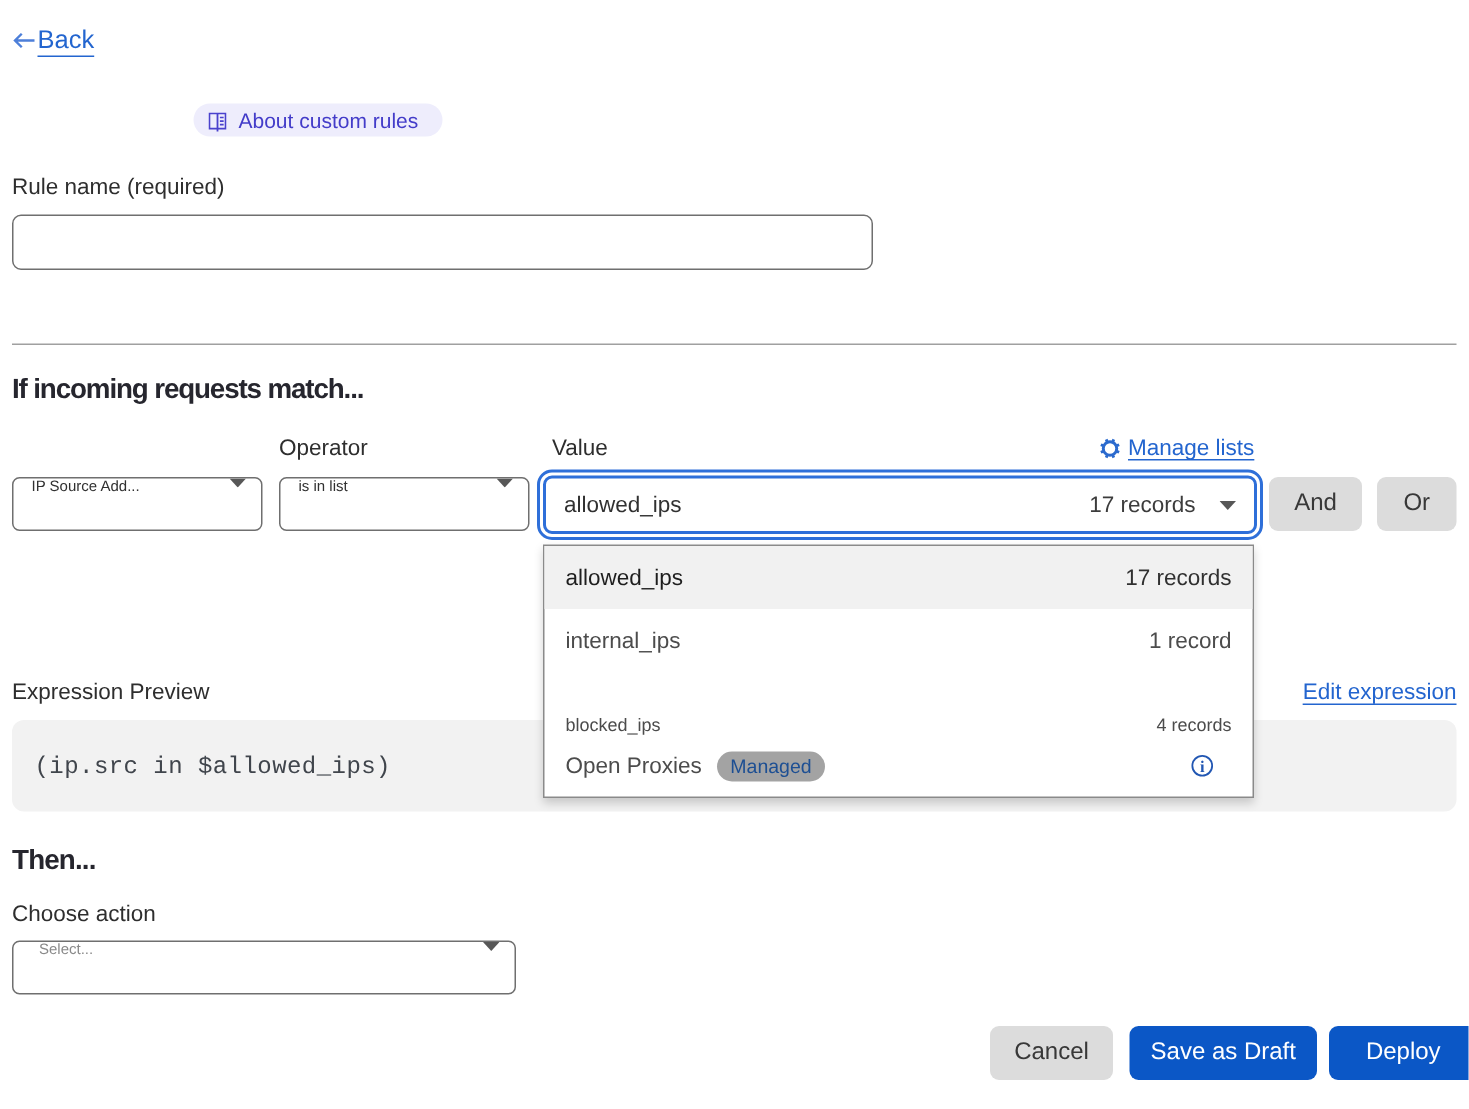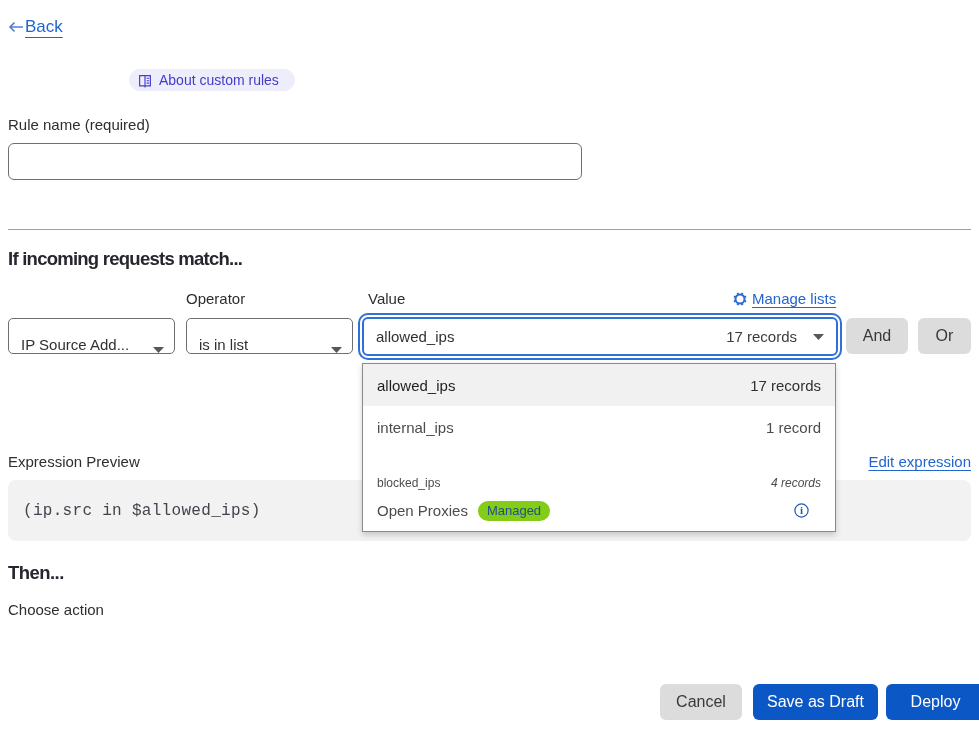--- a/index.html
+++ b/index.html
@@ -1,21 +1,21 @@
 <!DOCTYPE html>
 <html><head>
 <meta charset="utf-8">
 <style>
   * { margin:0; padding:0; box-sizing:border-box; }
   html,body { width:979px; height:739px; background:#fff; font-family:"Liberation Sans", sans-serif; }
   #page { position:relative; width:979px; height:739px; overflow:hidden; }
   .abs { position:absolute; }
   .lbl { font-size:15px; color:#2e2e2e; }
   .sel { position:absolute; height:36px; border:1px solid #6f6f6f; border-radius:5px; background:#fff;
-         display:flex; align-items:flex-end; padding:0 10px 0 12px; font-size:15px; color:#313131; }
+         display:flex; align-items:flex-start; padding:0 10px 0 12px; font-size:10px; color:#313131; }
   .caret { margin-left:auto; display:flex; align-items:center; } .caret svg { display:block; }
   .gbtn { position:absolute; height:36px; background:#dcdcdc; border-radius:6px; border:none;
           display:flex; align-items:center; justify-content:center; font-size:16px; color:#383838;
           font-family:"Liberation Sans", sans-serif; }
   .bbtn { position:absolute; height:36px; background:#0b57c6; border-radius:6px; border:none;
           display:flex; align-items:center; justify-content:center; font-size:16px; color:#fff;
           font-family:"Liberation Sans", sans-serif; }
 </style>
 </head>
 <body>
@@ -93,34 +93,42 @@
     <div style="height:42px; background:#f1f1f1; display:flex; align-items:center; padding:0 14px; font-size:15px;">
       <span style="color:#1e1e1e;">allowed_ips</span>
         <span style="margin-left:auto; color:#303030;">17 records</span>
     </div>
     <div style="height:42px; display:flex; align-items:center; padding:0 14px; font-size:15px;">
       <span style="color:#4c4c4c;">internal_ips</span>
         <span style="margin-left:auto; color:#4c4c4c;">1 record</span>
     </div>
     <div style="height:42px; display:flex; align-items:flex-end; padding:0 14px; font-size:12px;">
       <span style="color:#4c4c4c;">blocked_ips</span>
-        <span style="margin-left:auto; color:#4c4c4c;font-style:italic;">4 records</span>
+        <span style="margin-left:auto; color:#4c4c4c;">4 records</span>
     </div>
     <div style="height:41px; display:flex; align-items:center; padding:0 14px; font-size:15px;">
       <span style="color:#4c4c4c;">Open Proxies</span>
-      <span style="margin-left:10px; height:20px; padding:0 9px; background:#84cc16; border-radius:11px; display:flex; align-items:center; font-size:13px; color:#1d4f93;">Managed</span>
+      <span style="margin-left:10px; height:20px; padding:0 9px; background:#a3a3a3; border-radius:11px; display:flex; align-items:center; font-size:13px; color:#1d4f93;">Managed</span>
       <span style="margin-left:auto; margin-right:12px; height:15px;">
         <svg width="15" height="15" viewBox="0 0 15 15">
           <circle cx="7.5" cy="7.5" r="6.6" fill="none" stroke="#2257b3" stroke-width="1.2"></circle>
           <text x="7.5" y="11.4" text-anchor="middle" font-family="Liberation Serif, serif" font-size="11" font-weight="bold" fill="#2257b3">i</text>
         </svg>
       </span>
     </div>
   </div>
 
   <div class="abs" style="left:8px; top:562px; font-size:18.5px; letter-spacing:-0.55px; font-weight:700; color:#26262e;">Then...</div>
   <div class="abs lbl" style="left:8px; top:601px;">Choose action</div>
+  <div class="sel" style="left:8px; top:627px; width:336px; padding-left:17px;">
+      <span style="color:#8a8a8a;">Select...</span>
+    <span class="caret">
+        <svg width="11" height="6">
+          <path d="M0 0h11L5.5 6z" fill="#575757"></path>
+        </svg>
+      </span>
+  </div>
 
   <button class="gbtn" style="left:660px; top:684px; width:82px;">Cancel</button>
   <button class="bbtn" style="left:753px; top:684px; width:125px;">Save as Draft</button>
   <button class="bbtn" style="left:886px; top:684px; width:99px;">Deploy</button>
 
 </div>
 
 </body></html>

